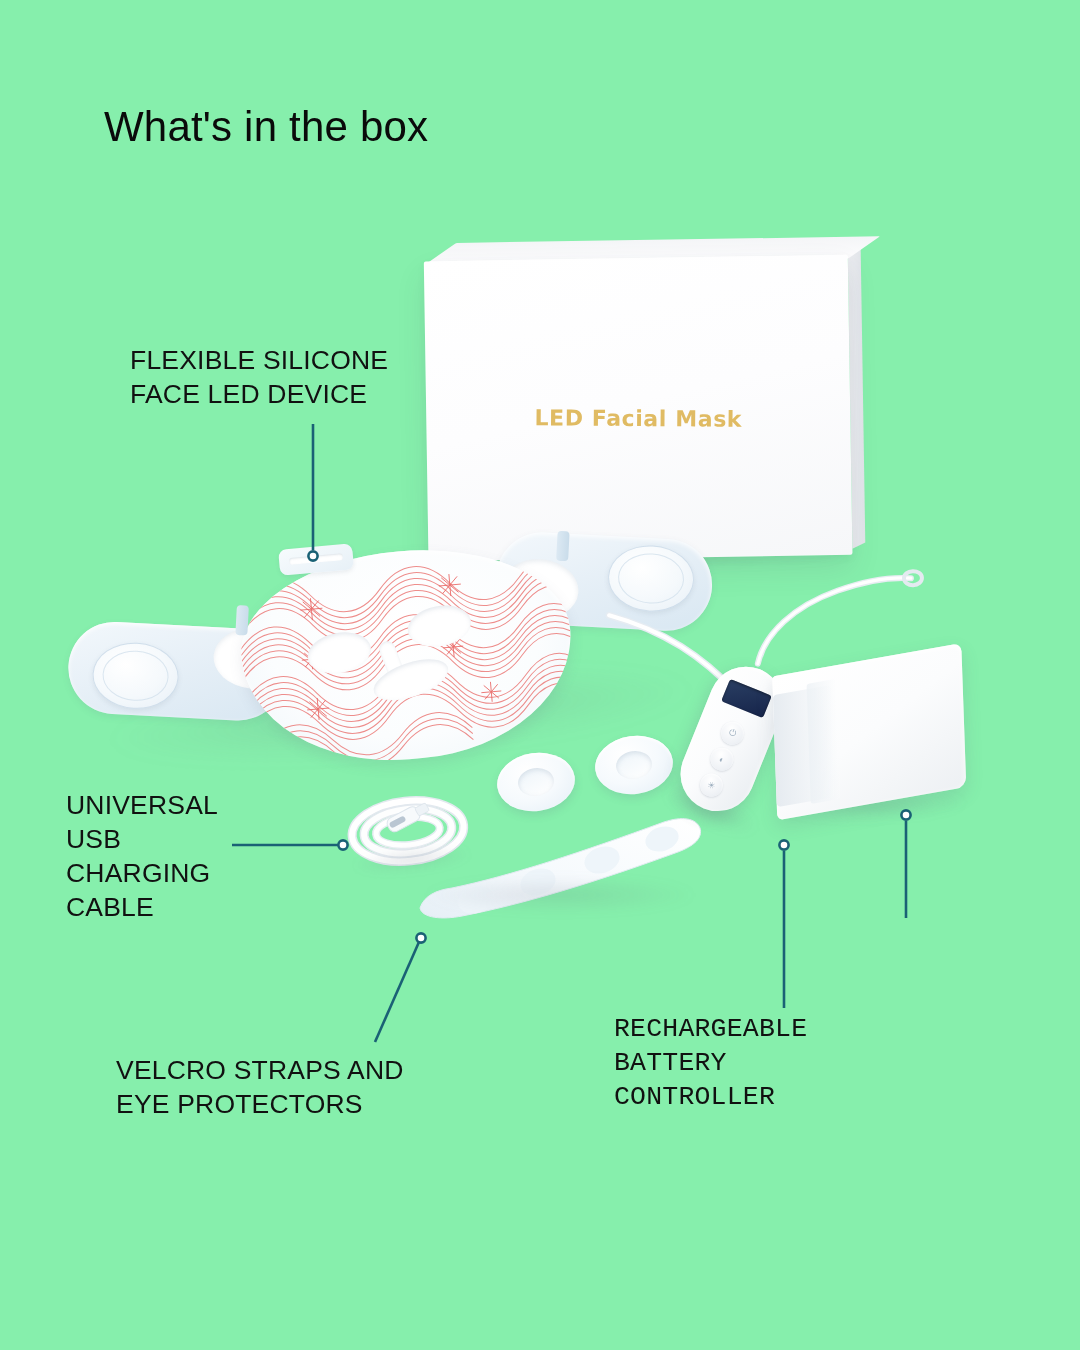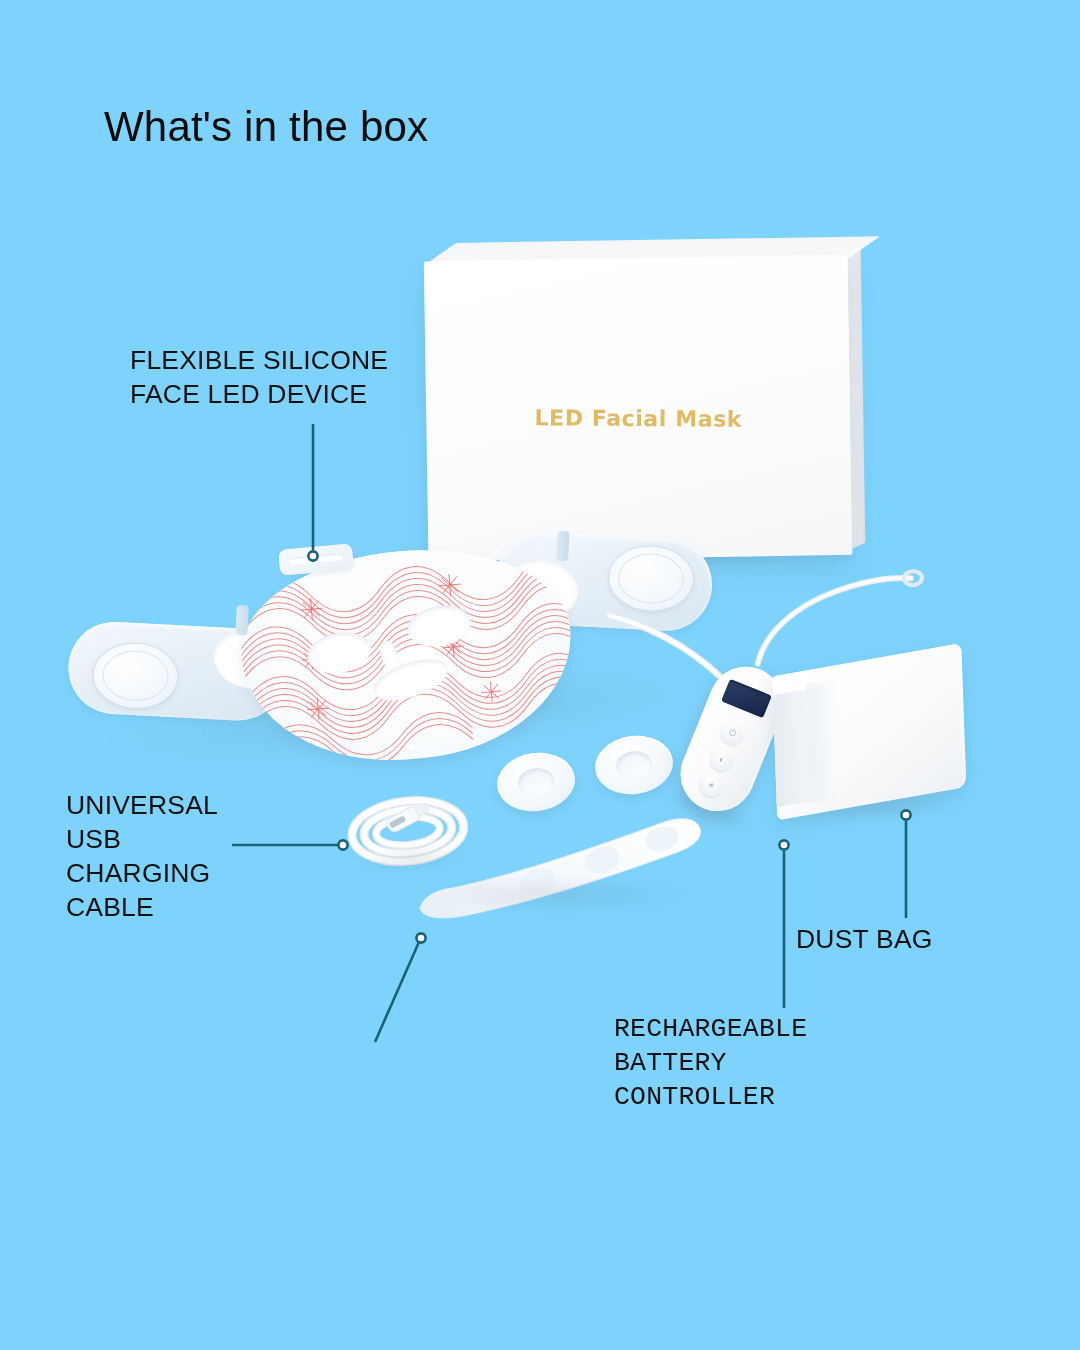--- a/index.html
+++ b/index.html
@@ -6,21 +6,21 @@
   * { box-sizing: border-box; margin: 0; padding: 0; }
   html, body {
     width: 1080px; height: 1350px;
     background: #ffffff;
     font-family: "Liberation Sans", sans-serif;
     overflow: hidden;
   }
   #page {
     position: relative;
     width: 1080px; height: 1350px;
-    background: #7dd3fc;
+    background: #86efac;
   }
 
   
   #page-title {
     position: absolute;
     left: 104px; top: 103px;
     font-size: 42px;
     font-weight: 400;
     color: #0a0a0a;
     letter-spacing: 0.2px;
@@ -564,20 +564,21 @@
   </svg>
 
   <div class="callout-label al-center" style="left:130px; top:343px; width:282px;">FLEXIBLE SILICONE
 FACE LED DEVICE</div>
 
   <div class="callout-label al-center" style="left:66px; top:788px; width:160px;">UNIVERSAL
 USB
 CHARGING
 CABLE</div>
 
+  <div class="callout-label al-center" style="left:116px; top:1053px; width:380px;">VELCRO STRAPS AND
+EYE PROTECTORS</div>
 
   <div class="callout-label al-center" style="left:614px; top:1012px; width:340px;font-family:Liberation Mono, monospace;">RECHARGEABLE
 BATTERY
 CONTROLLER</div>
 
-  <div class="callout-label al-center" style="left:796px; top:922px; width:220px;">DUST BAG</div>
 
 </div>
 
 </body></html>

